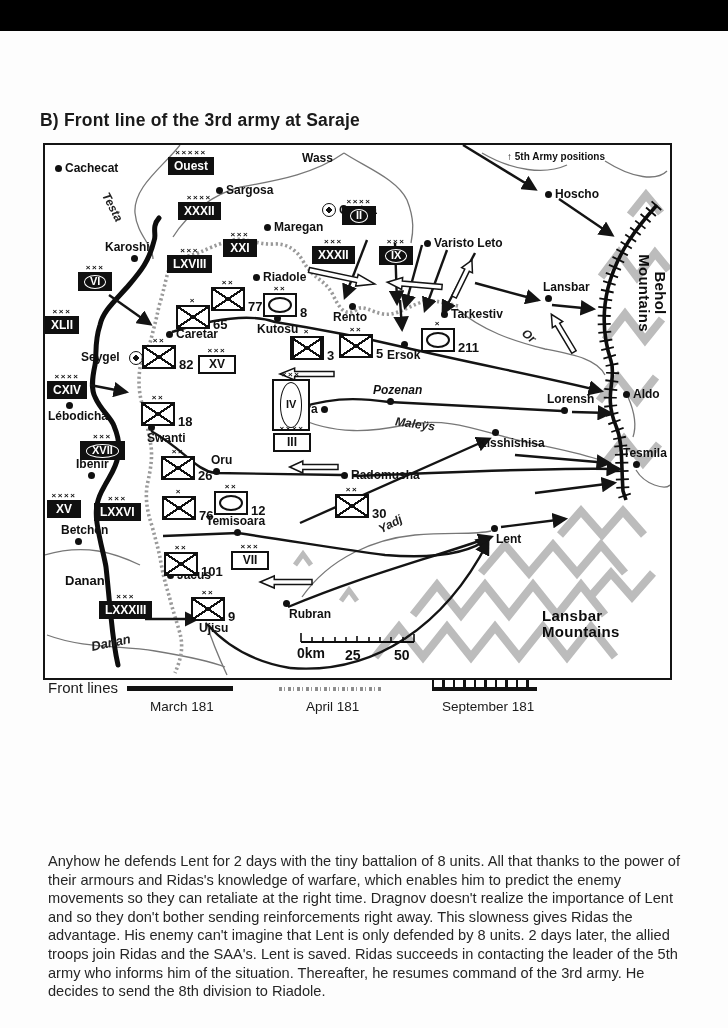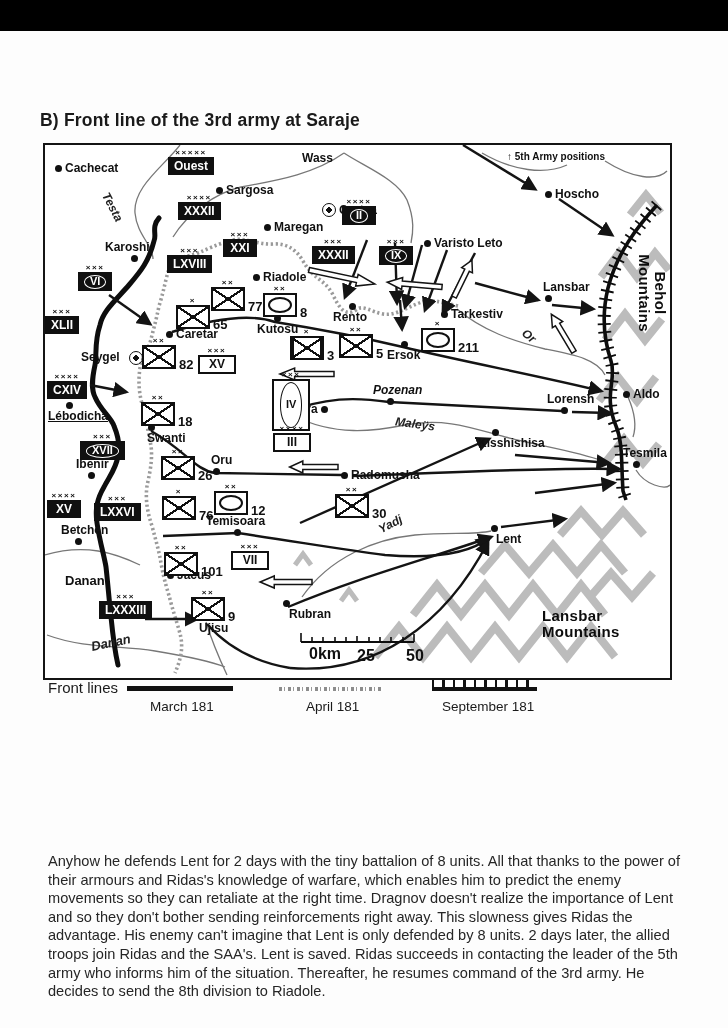--- a/index.html
+++ b/index.html
@@ -30,21 +30,21 @@
      linear-gradient(to top right,transparent calc(50% - 1.1px),#101010 calc(50% - 1.1px) calc(50% + 1.1px),transparent calc(50% + 1.1px)),
      linear-gradient(to bottom right,transparent calc(50% - 1.1px),#101010 calc(50% - 1.1px) calc(50% + 1.1px),transparent calc(50% + 1.1px)),#fff;}
   .dvb.framed{box-shadow:inset 4px 0 0 -2px #101010,inset -4px 0 0 -2px #101010;}
   .ov{position:absolute;inset:2px 3px;border:2px solid #101010;border-radius:50%;}
   .num{position:absolute;left:calc(100% + 3px);bottom:-2px;font-weight:bold;font-size:13px;line-height:13px;}
   .dv .num{}
   
   .rv{position:absolute;font-style:italic;font-weight:bold;font-size:12px;color:#222;white-space:nowrap;z-index:2;}
   .mt{position:absolute;font-weight:bold;font-size:15px;line-height:16px;color:#0d0d0d;letter-spacing:.3px;z-index:2;}
   .note{position:absolute;left:462px;top:6px;font-weight:bold;font-size:10px;z-index:3;}
-  .sc{position:absolute;font-weight:bold;font-size:16px;z-index:3;margin-left:12px;}
+  .sc{position:absolute;font-weight:bold;font-size:14px;z-index:3;}
   
   .leg-title{position:absolute;left:48px;top:679px;font-size:15px;color:#1a1a1a;}
   .leg-lab{position:absolute;font-size:13.5px;color:#1a1a1a;}
   .leg-solid{position:absolute;left:127px;top:686px;width:106px;height:5px;background:#111;}
   .leg-stipple{position:absolute;left:279px;top:687px;width:104px;height:4px;
      background:repeating-linear-gradient(90deg,#8c8c8c 0 3px,#fff 3px 5px,#9a9a9a 5px 6px,#fff 6px 9px);}
   .leg-hatch{position:absolute;left:432px;top:680px;width:105px;height:11px;
      background:linear-gradient(#111,#111) bottom/100% 4.5px no-repeat,
      repeating-linear-gradient(90deg,#111 0 2.2px,transparent 2.2px 10.5px) top left/100% 8px no-repeat;}
   .body-text{position:absolute;left:48px;top:852px;width:650px;font-size:14.6px;line-height:18.6px;color:#262626;margin:0;}
@@ -247,21 +247,21 @@
         <span class="d"></span>
       </div>
     <div class="pl pl-colr" style="left:502px;top:248px;">
         <span class="d" style="margin-left:14px;"></span>
         <span>Lorensh</span>
       </div>
     <div class="pl" style="left:578px;top:243px;">
         <span class="d"></span>
         <span>Aldo</span>
       </div>
-    <div class="pl pl-col" style="left:3px;top:257px;text-decoration:underline;">
+    <div class="pl pl-col" style="left:3px;top:257px;">
         <span class="d" style="margin-left:18px;"></span>
         <span>Lébodicha</span>
       </div>
     <div class="pl pl-col" style="left:102px;top:279px;">
         <span class="d" style="margin-left:1px;"></span>
         <span>Swanti</span>
       </div>
     <div class="pl pl-colr" style="left:31px;top:313px;">
         <span class="d" style="margin-left:12px;"></span>
         <span>Ibenir</span>

